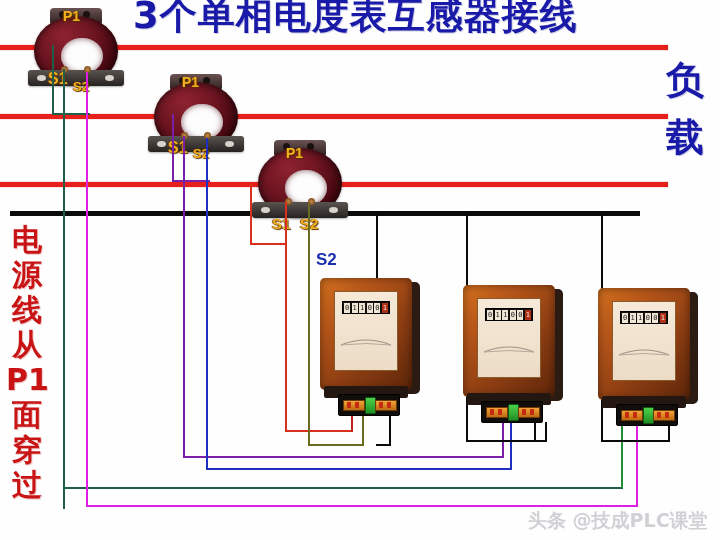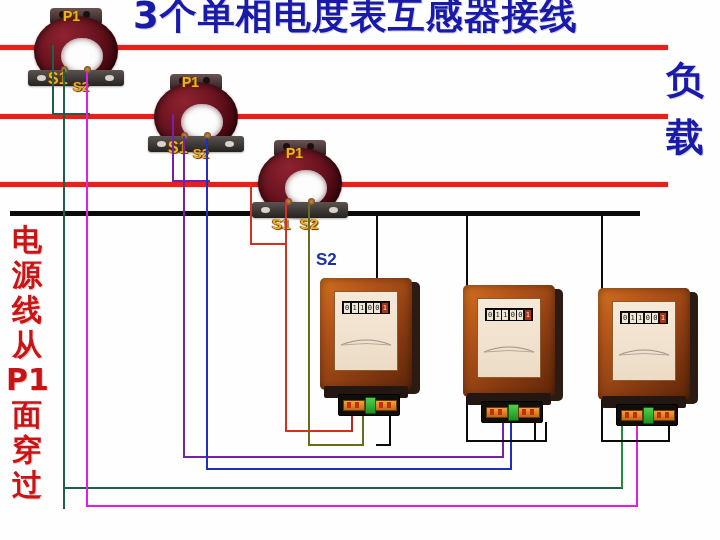--- a/index.html
+++ b/index.html
@@ -359,14 +359,15 @@
           <i style="left:11px;"></i>
         </div>
       <div class="term-green"></div>
       <div class="term-pad r">
           <i style="left:3px;"></i>
           <i style="left:11px;"></i>
         </div>
     </div>
   </div>
 
+  <div class="watermark">头条 @技成PLC课堂</div>
 
 </div>
 
 </body></html>

